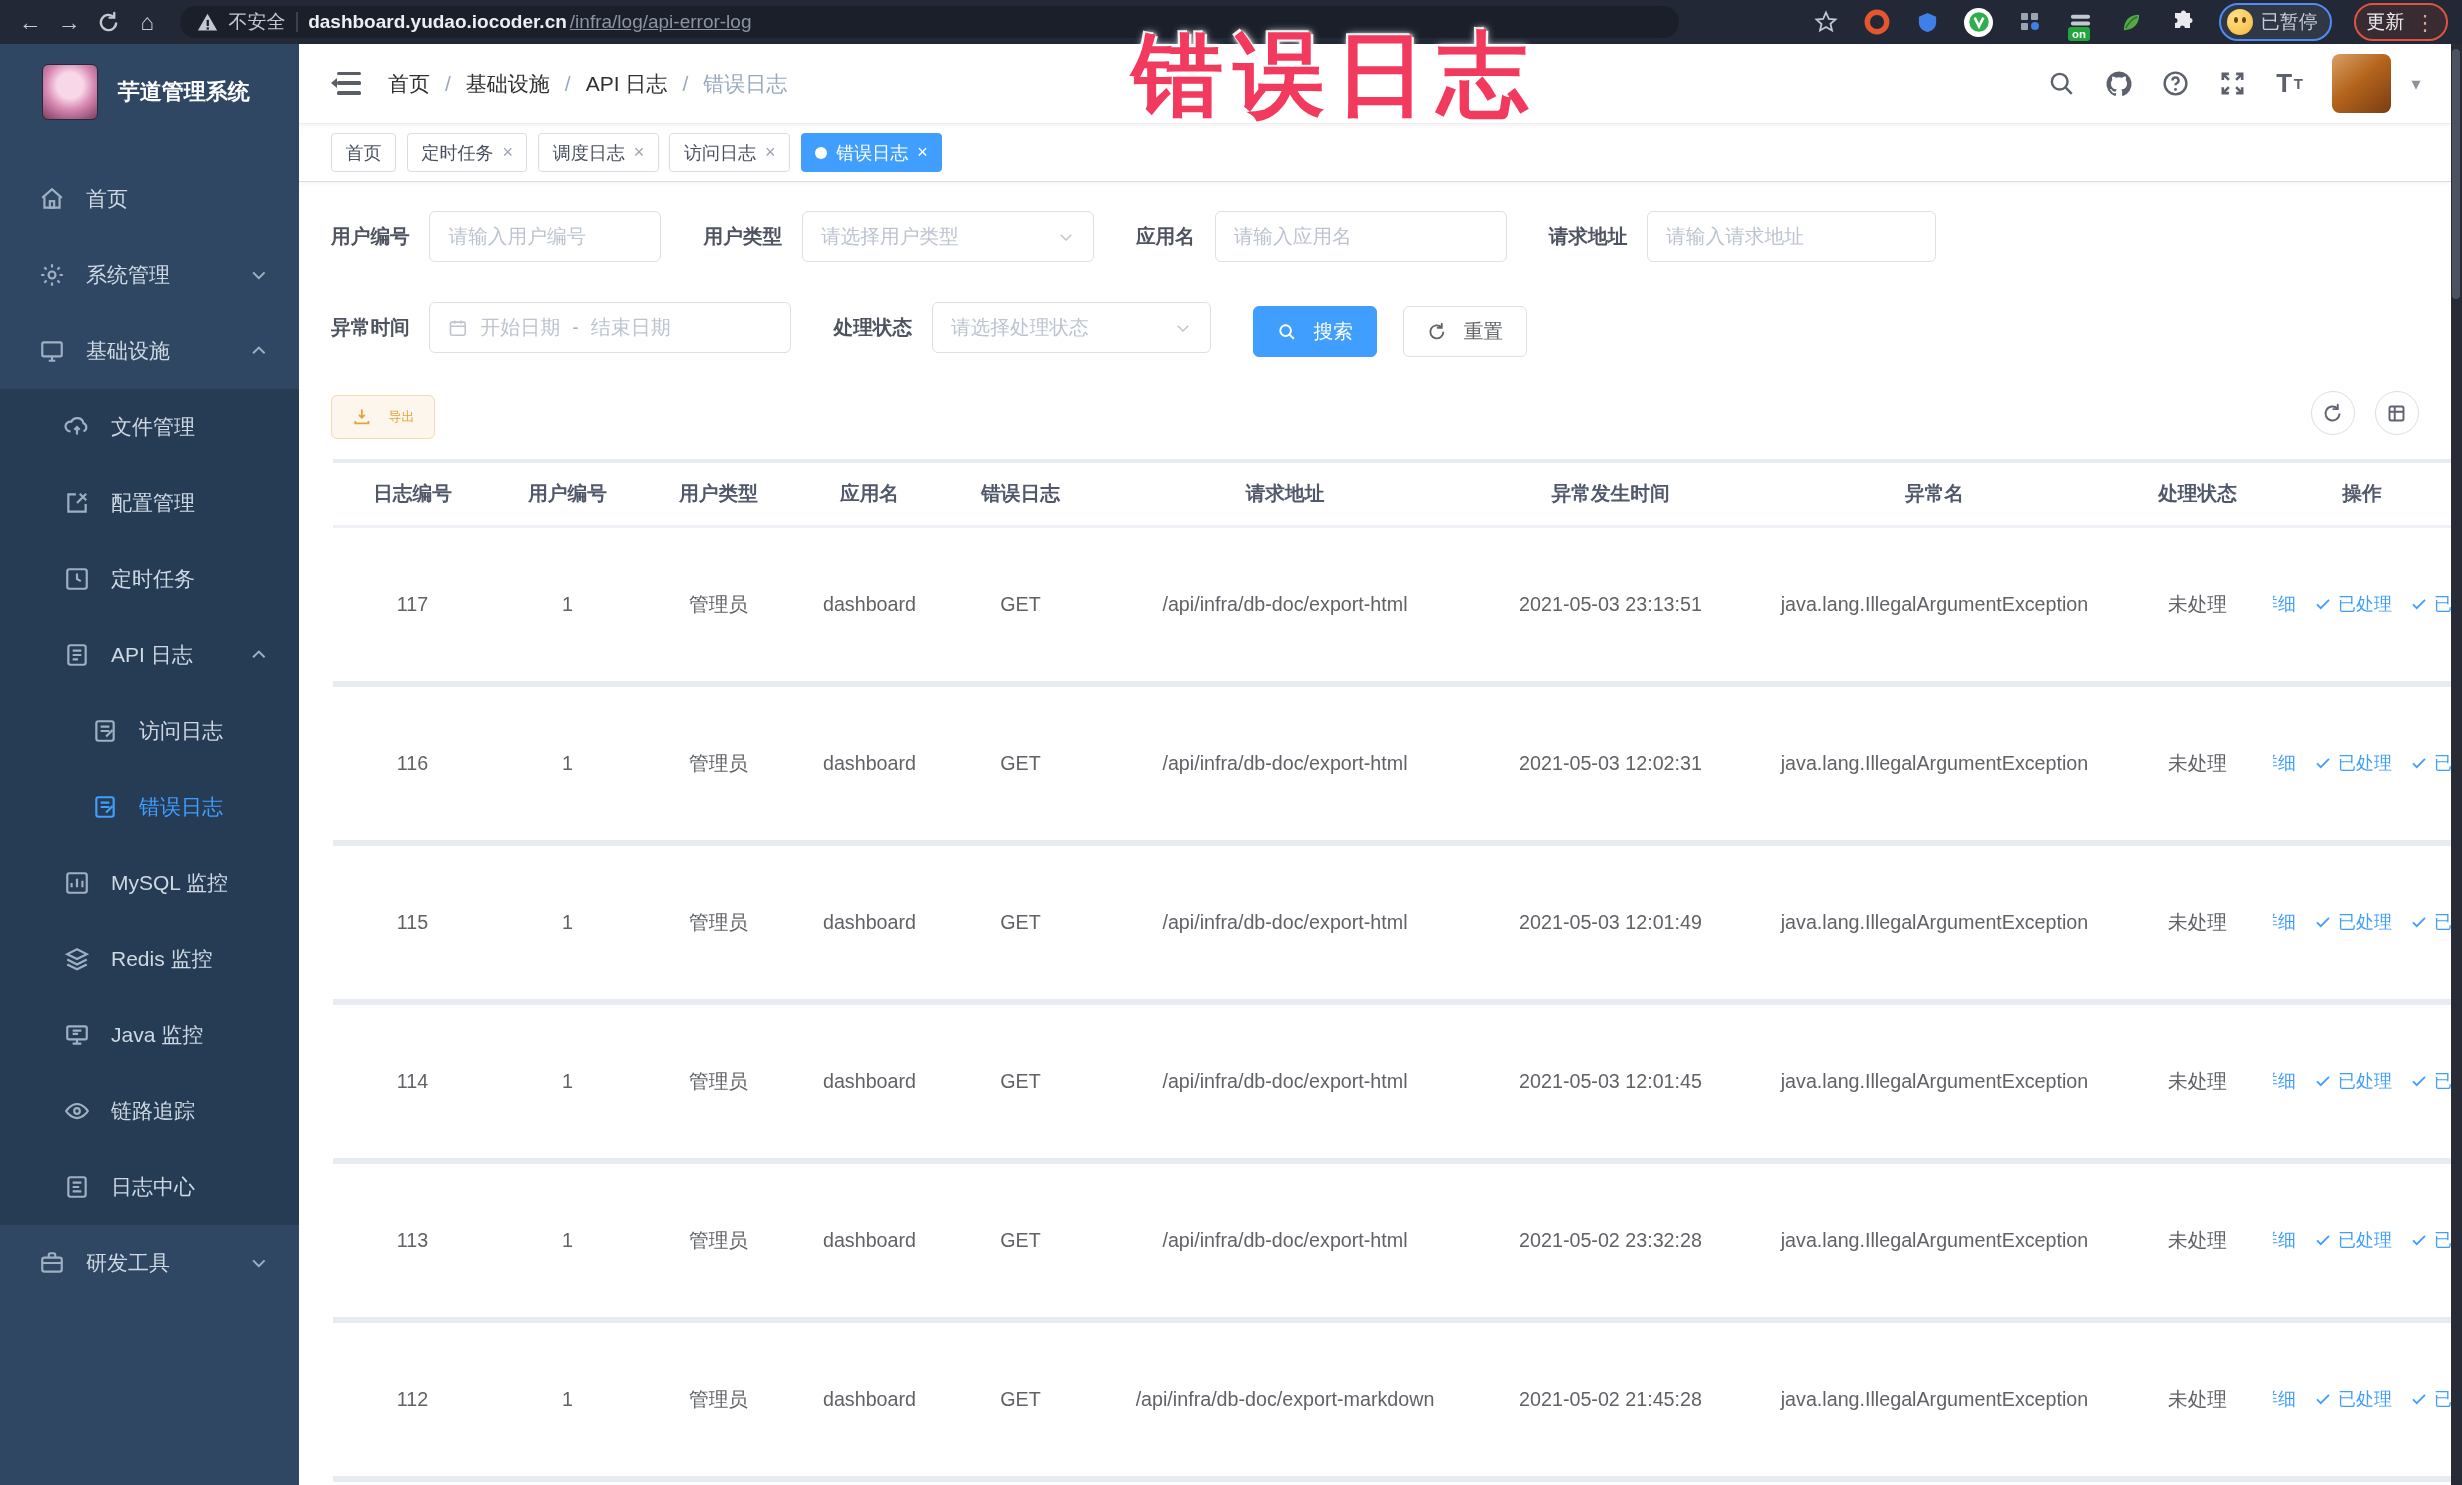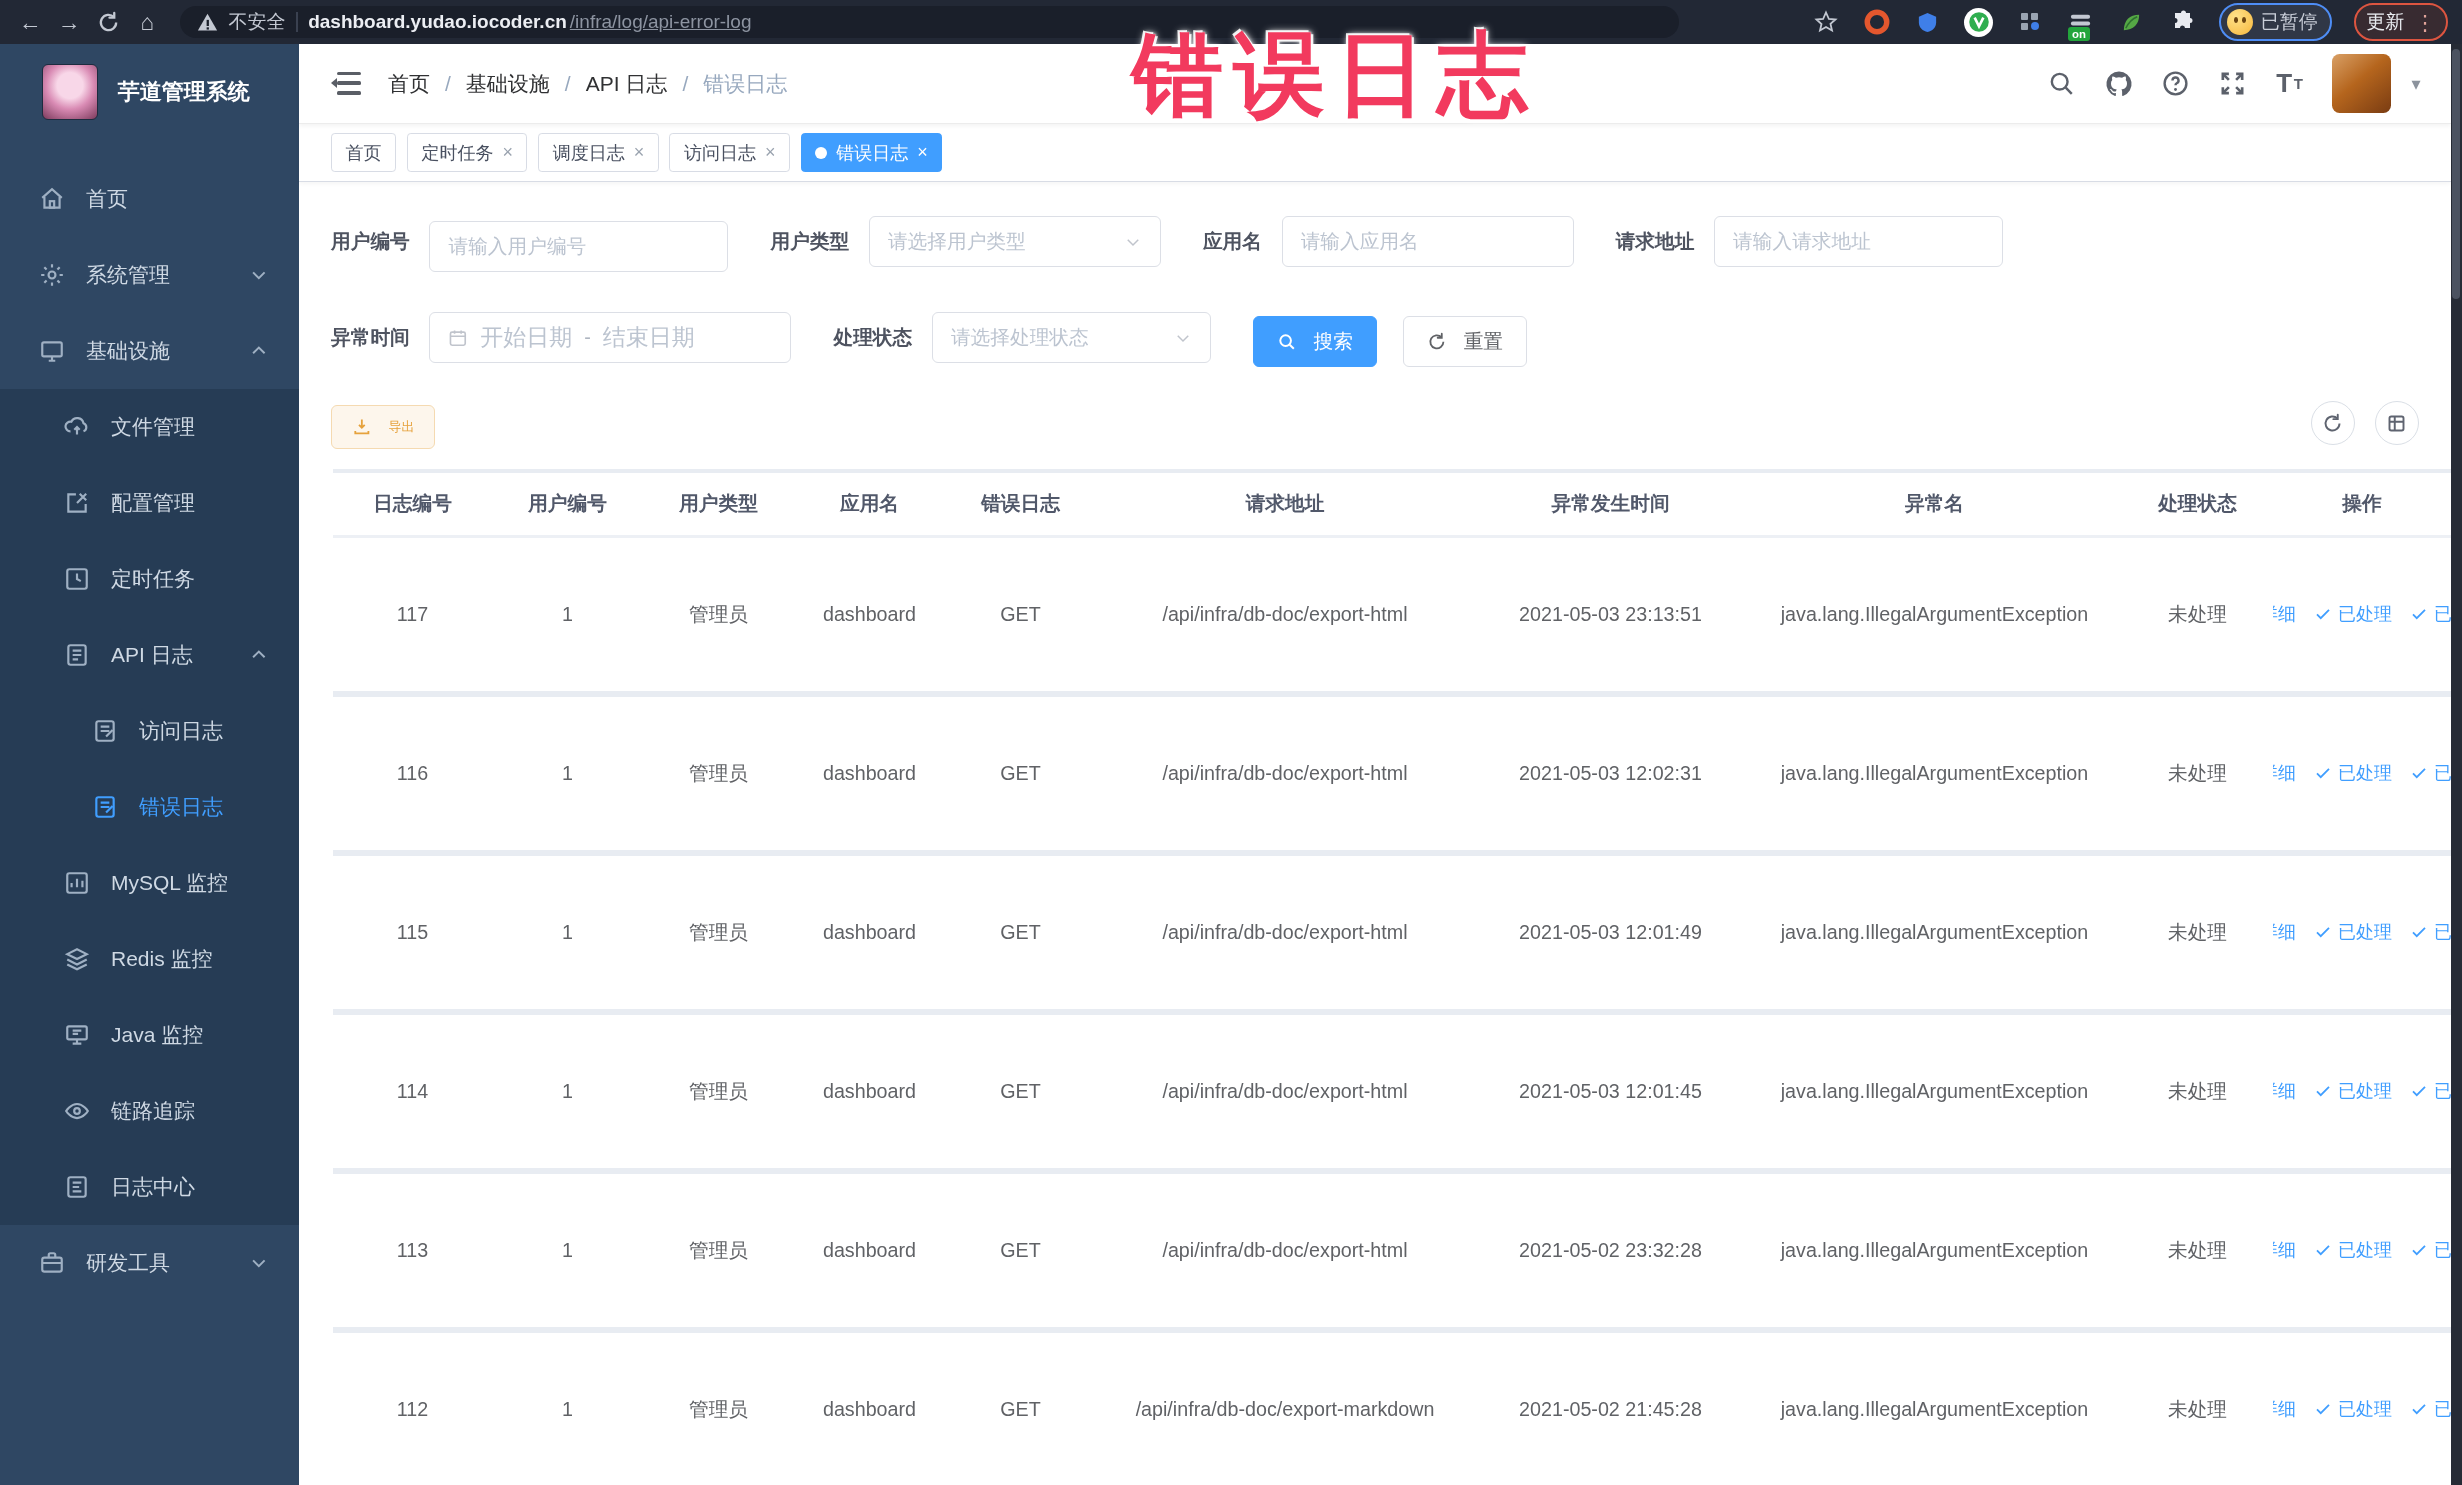--- a/index.html
+++ b/index.html
@@ -85,21 +85,21 @@
   .f-item { display:flex; align-items:center; margin-right:42px; }
   .f-label { font-size:19.7px; font-weight:700; color:#4e5360; margin-right:19.7px; white-space:nowrap; }
   .inp { height:51px; border:1.5px solid #dcdfe6; border-radius:6px; background:#fff; display:flex; align-items:center;
     padding:0 18px; font-size:19.7px; color:#606266; }
   .inp input { border:none; outline:none; width:100%; font-size:19.7px; color:#606266; font-family:inherit; background:transparent; }
   .inp input::placeholder { color:#bcc4d0; }
   .sel { justify-content:space-between; cursor:pointer; }
   .sel .ph { color:#bcc4d0; }
   .sel .caret { color:#c0c4cc; display:flex; }
   .range { gap:12px; }
-  .range .ph { color:#bcc4d0; font-size:23px; }
+  .range .ph { color:#bcc4d0; font-size:20px; }
   .range .cal { color:#c0c4cc; display:flex; }
   .range .sep { color:#aeb5c0; font-size:19.7px; }
   .btn { height:51px; border-radius:6px; display:flex; align-items:center; gap:17px; font-size:19.7px;
     padding:0 23px; cursor:pointer; border:1.5px solid transparent; white-space:nowrap;margin-top:8px; }
   .btn-primary { background:#409eff; color:#fff; border-color:#409eff; }
   .btn-plain { background:#fff; color:#606266; border-color:#dcdfe6; }
   .btn-export { height:44px; background:#fdf6ec; color:#e6a23c; border-color:#f5dab1; font-size:13px; padding:0 19.7px; }
   .toolbar-row { display:flex; align-items:center; margin:30px 32px 0 32px; }
   .circle-btns { margin-left:auto; display:flex; gap:19.7px; }
   .cbtn { width:44px; height:44px; border-radius:50%; border:1.5px solid #dadfe6; background:#fff; color:#5f6470;
@@ -461,21 +461,21 @@
             <span>错误日志</span>
             <span class="x">×</span>
           </span>
       </div>
 
       <div class="content">
 
         <div class="filter-row">
           <div class="f-item">
             <span class="f-label">用户编号</span>
-            <span class="inp" style="width:299px;margin-top:10px;">
+            <span class="inp" style="width:232px;">
                 <input placeholder="请输入用户编号" style="">
               </span>
           </div>
           <div class="f-item">
             <span class="f-label">用户类型</span>
             <span class="inp sel" style="width:292px;">
               <span class="ph">请选择用户类型</span>
               <span class="caret">
                   <svg width="18" height="18" viewBox="0 0 24 24" fill="none" stroke="currentColor" stroke-width="2">
                     <path d="m5 9 7 7 7-7"></path>

